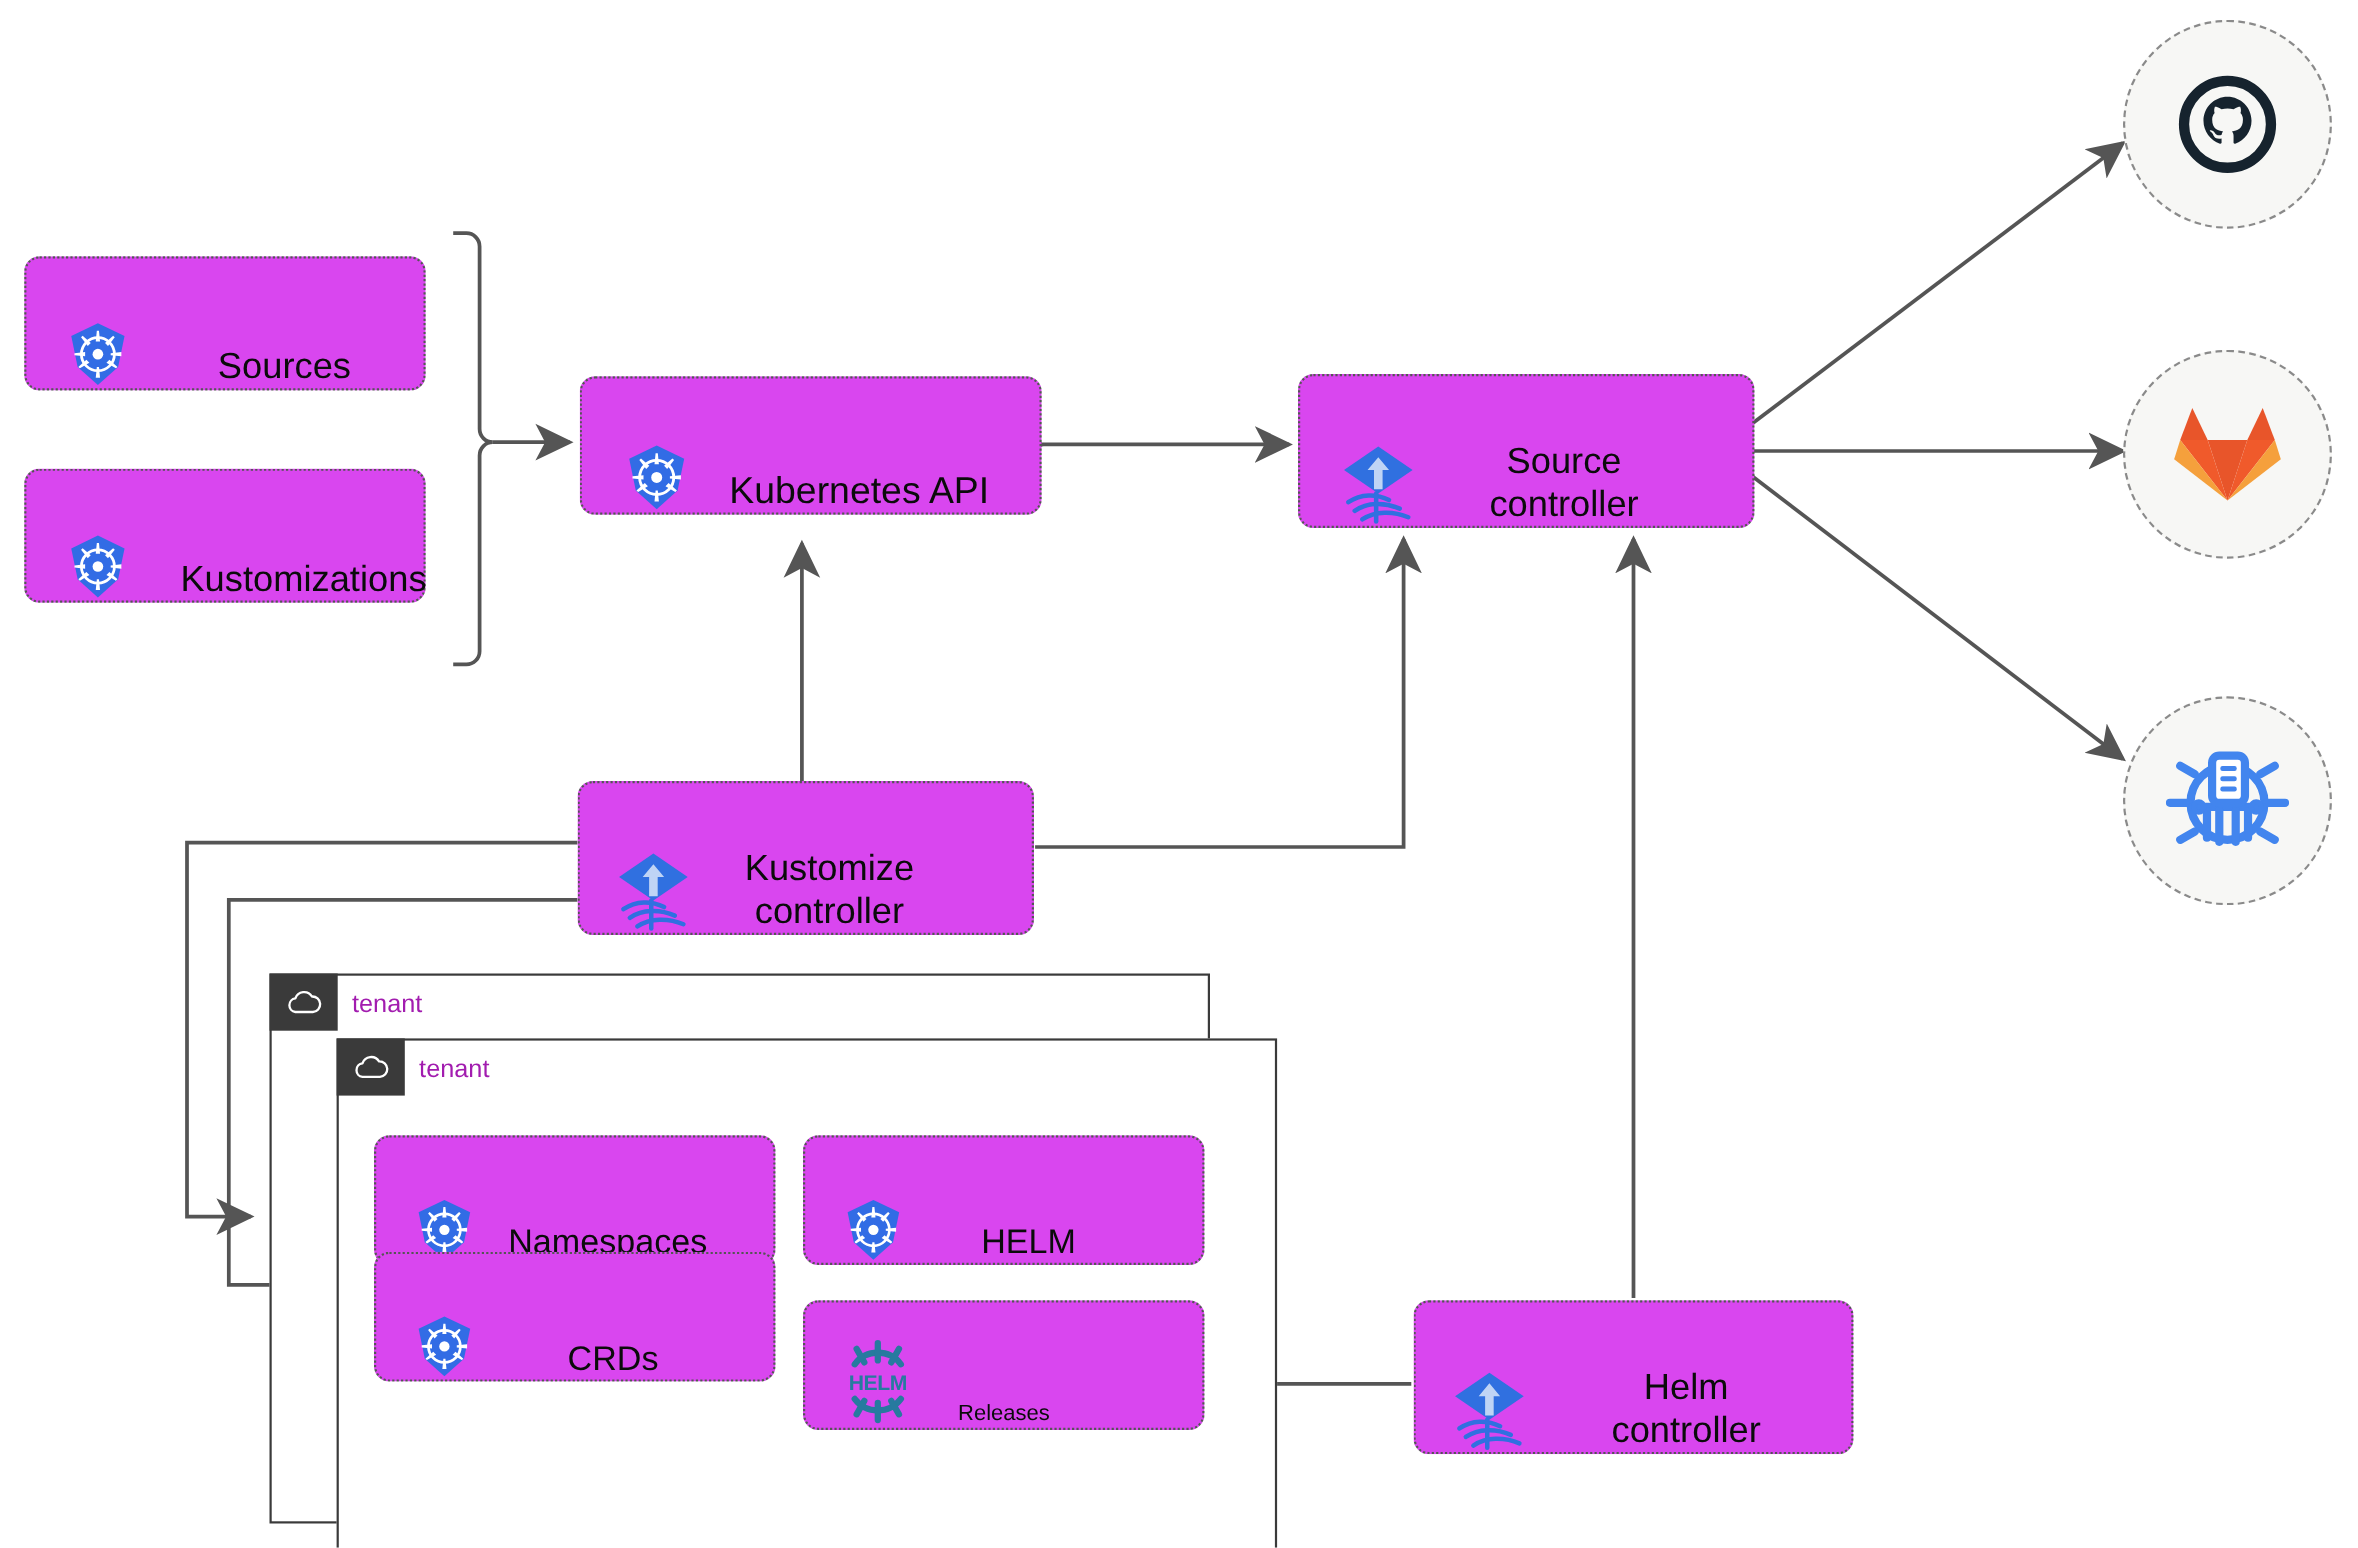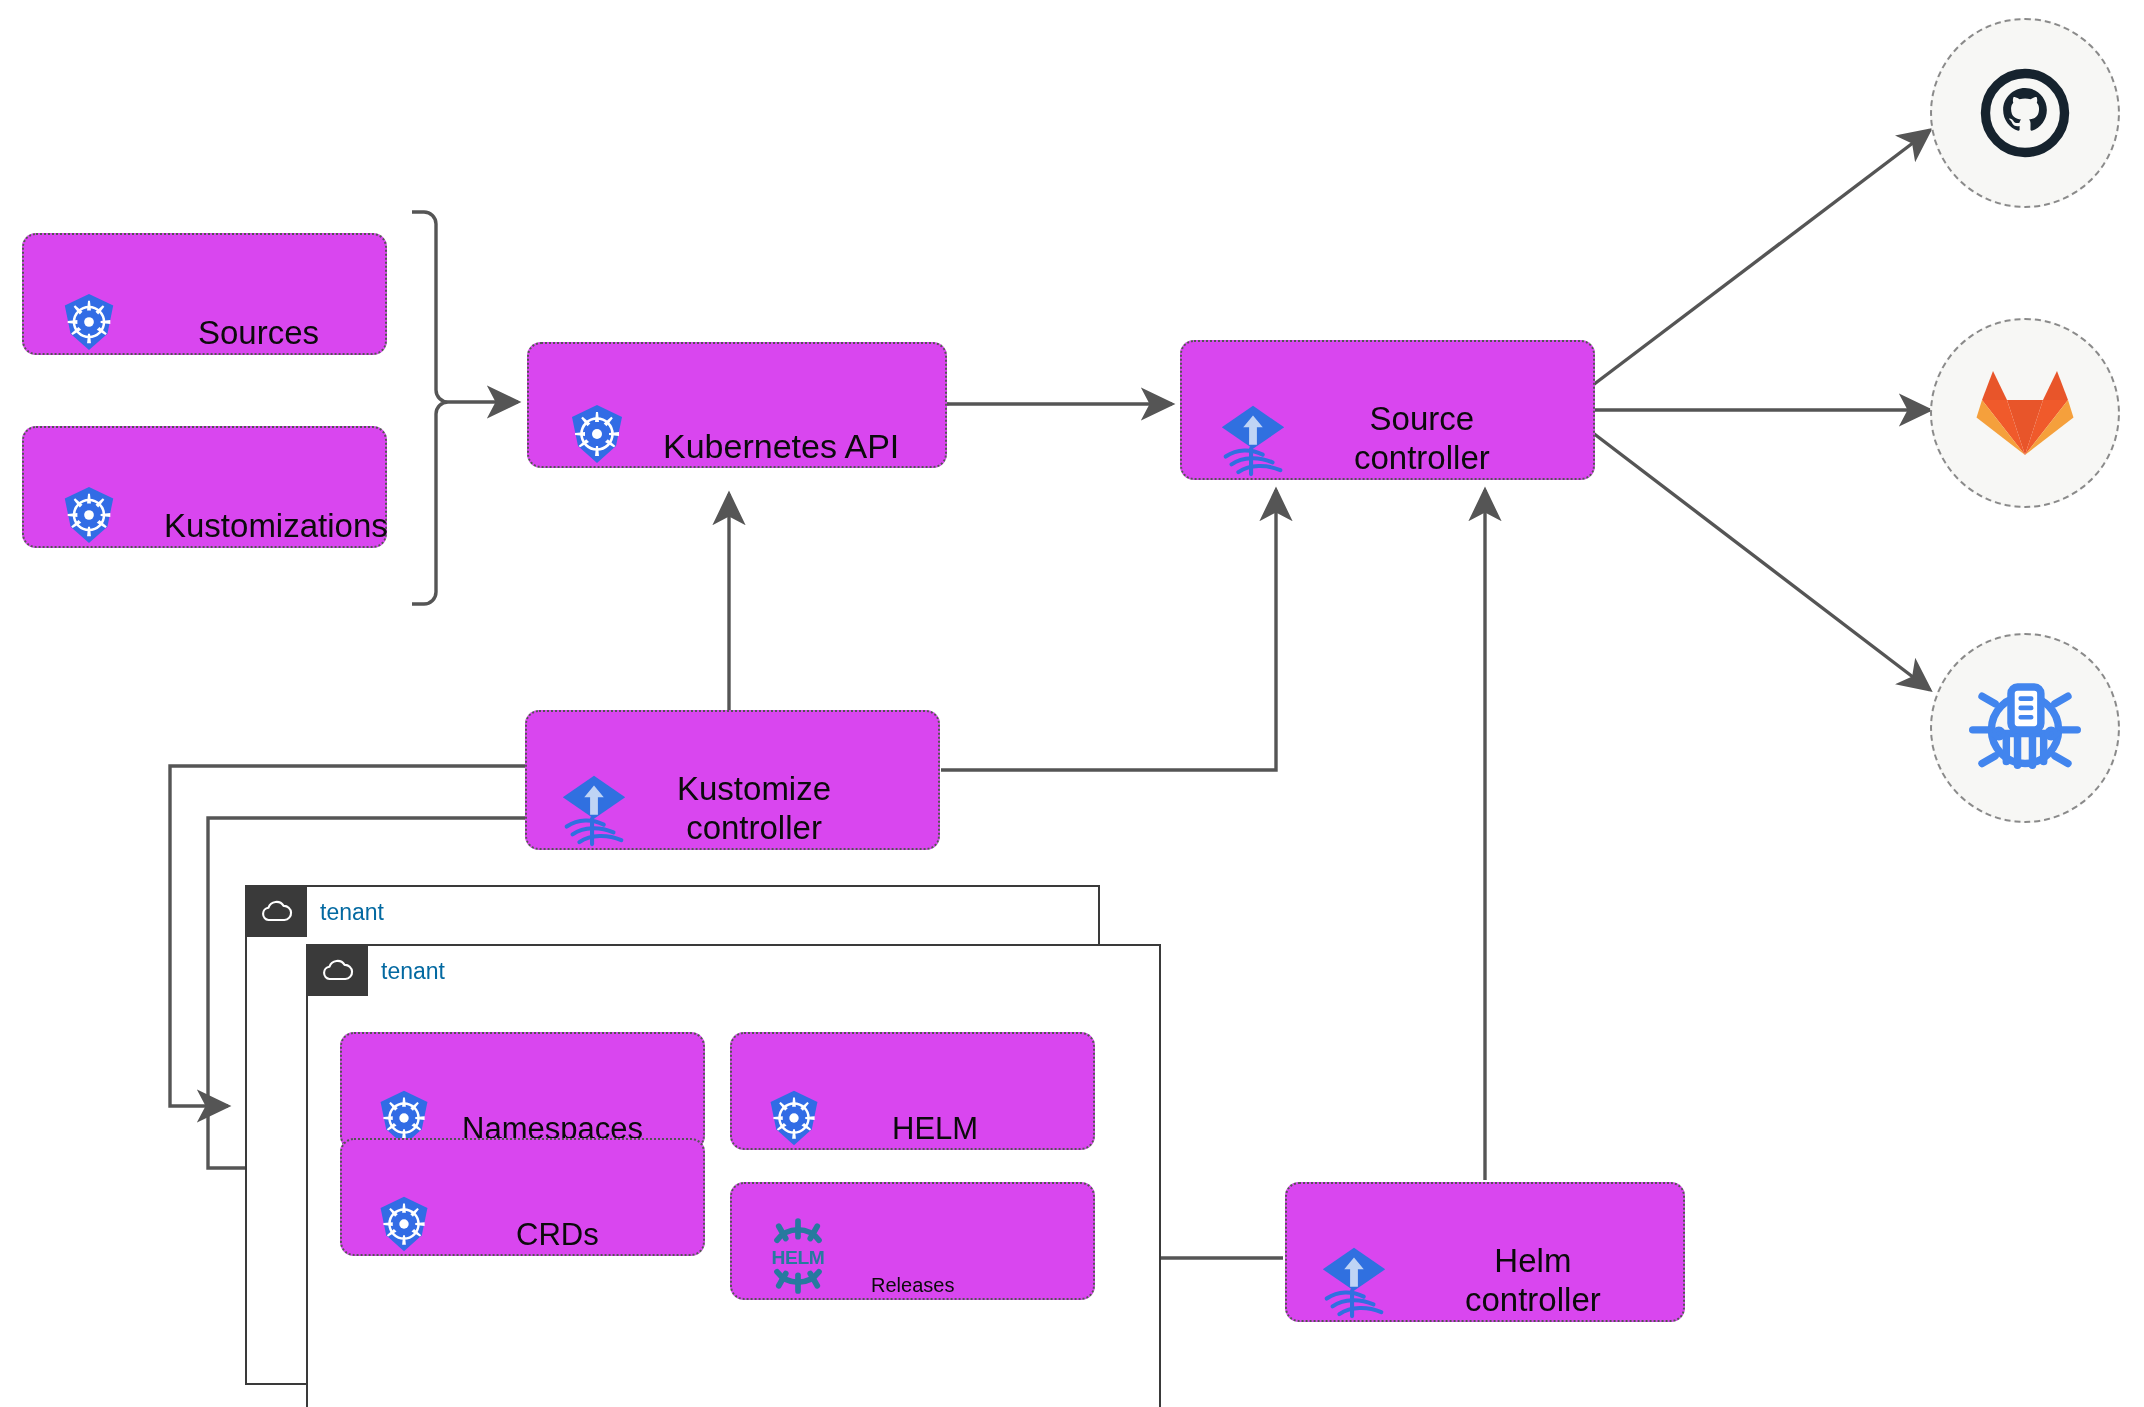--- a/index.html
+++ b/index.html
@@ -10,21 +10,21 @@
   .node{position:absolute;box-sizing:border-box;background:#d946ef;
         border:2.5px dotted #555;border-radius:14px;
         display:flex;align-items:flex-end;}
   .node .lbl{color:#0b0b0b;white-space:pre-line;line-height:1.18;}
 
   .ico{flex:0 0 auto;display:flex;align-items:center;justify-content:center;}
 
   
   .tenant{position:absolute;box-sizing:border-box;background:#fff;border:2.5px solid #3a3a3a;}
   .tenant-tab{position:absolute;background:#3a3a3a;display:flex;align-items:center;justify-content:center;}
-  .tenant-name{position:absolute;color:#0369a1;font-size:23px;}
+  .tenant-name{position:absolute;color:#a21caf;font-size:23px;}
 
   
   .circ{position:absolute;box-sizing:border-box;border:2.5px dashed #8a8a8a;border-radius:50%;
         background:#f7f7f5;display:flex;align-items:center;justify-content:center;}
 </style>
 </head>
 <body>
 
 <div id="stage">
 

